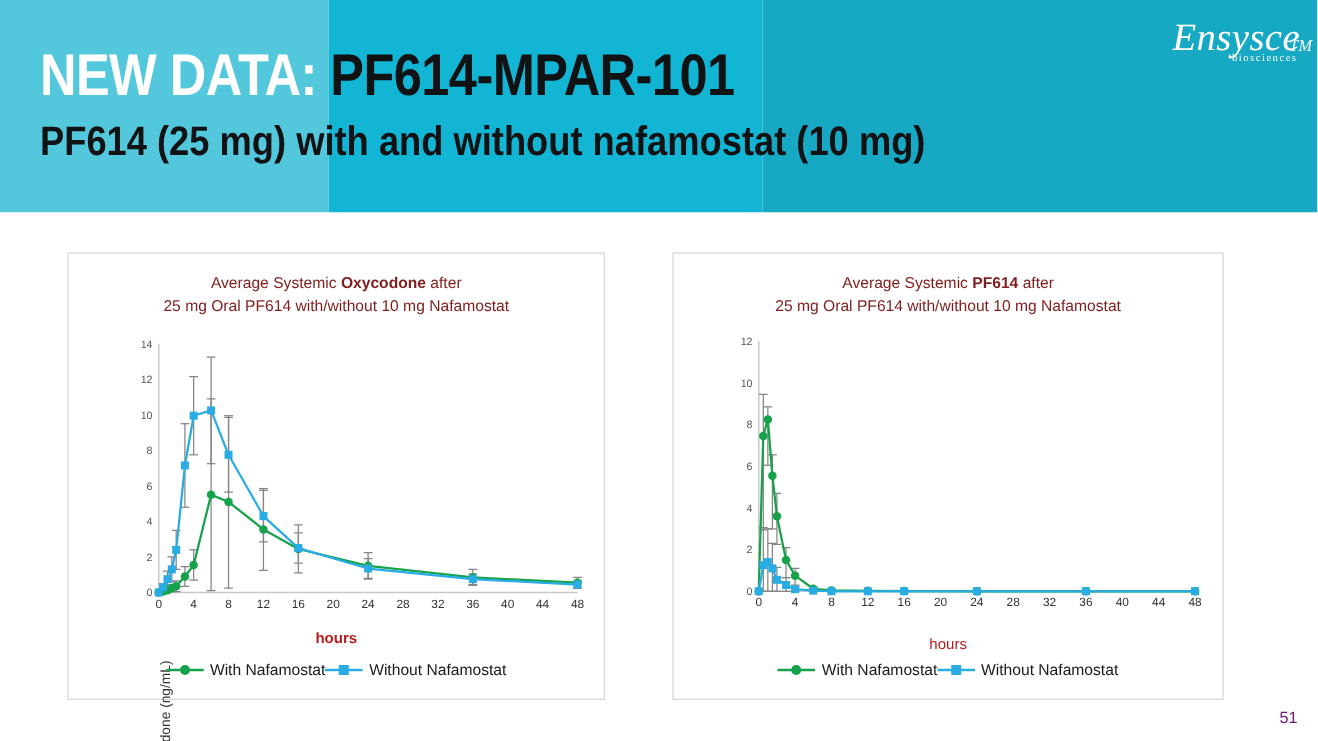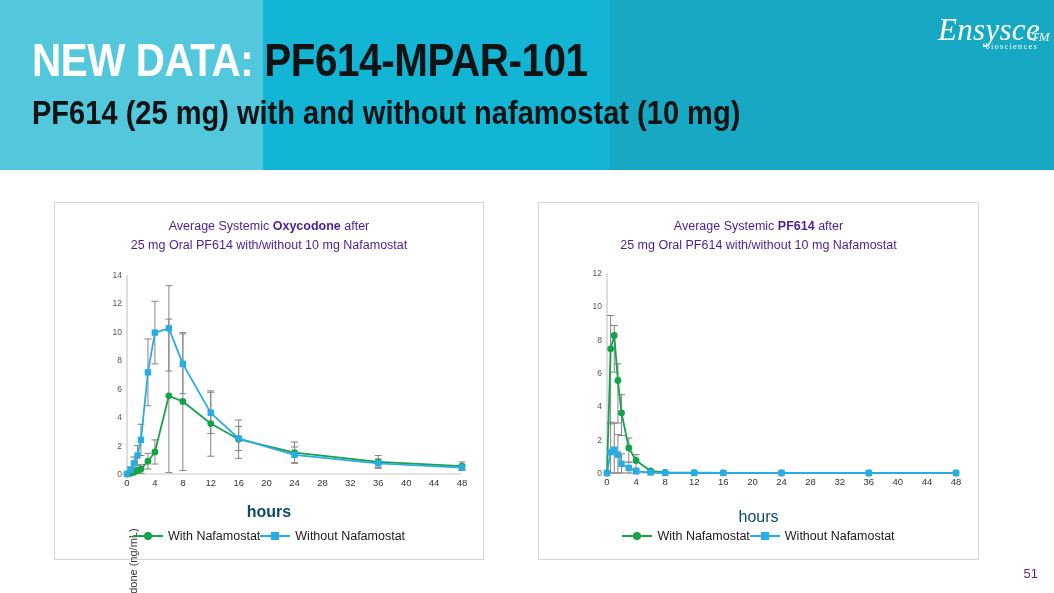--- a/index.html
+++ b/index.html
@@ -58,39 +58,39 @@
   
   .panel{
     position:absolute;background:#ffffff;border:1px solid #d6d6d6;
     box-sizing:border-box;
   }
   #panel-left{left:54px;top:202px;width:430px;height:358px;}
   #panel-right{left:538px;top:202px;width:441px;height:358px;}
 
   .chart-title{
     position:absolute;left:0;right:0;top:14px;
-    text-align:center;font-size:12.5px;color:#4c1d95;line-height:1.55;
+    text-align:center;font-size:12.5px;color:#7f1d1d;line-height:1.55;
     font-family:"Liberation Sans",sans-serif;
   }
   .chart-title .b{font-weight:bold;}
 
   .plot{position:absolute;}
   #plot-left{left:46px;top:64px;width:365px;height:225px;}
   #plot-right{left:42px;top:62px;width:379px;height:226px;}
 
   .ylabel{
     position:absolute;
     font-size:11px;color:#333;white-space:nowrap;
     transform:rotate(-90deg);transform-origin:left top;
     font-family:"Liberation Sans",sans-serif;
   }
   #ylabel-left{left:72px;top:422px;}
 
   .xlabel{
-    position:absolute;text-align:center;font-size:16px;color:#0c4a6e;
+    position:absolute;text-align:center;font-size:12px;color:#b91c1c;
     font-family:"Liberation Sans",sans-serif;
   }
   #xlabel-left{left:0;right:0;top:300px;font-weight:bold;}
   #xlabel-right{left:0;right:0;top:305px;font-weight:normal;}
 
   .legend{
     position:absolute;left:0;right:0;bottom:16px;
     display:flex;justify-content:center;align-items:center;
     font-size:12.5px;color:#1a1a1a;
     font-family:"Liberation Sans",sans-serif;

